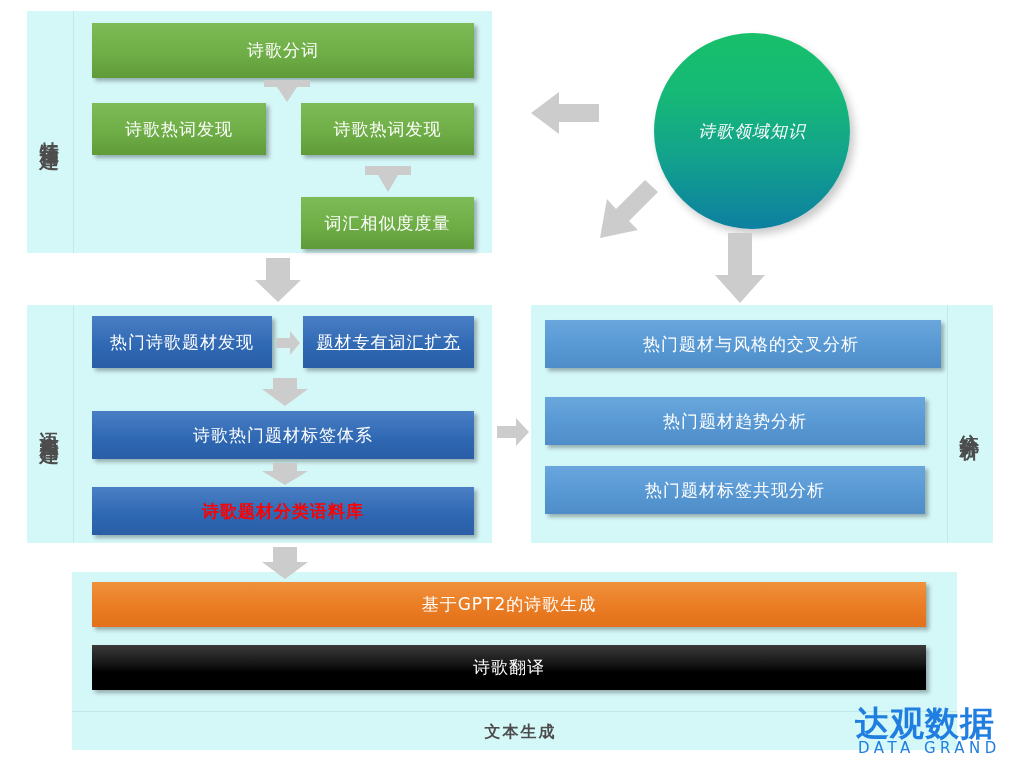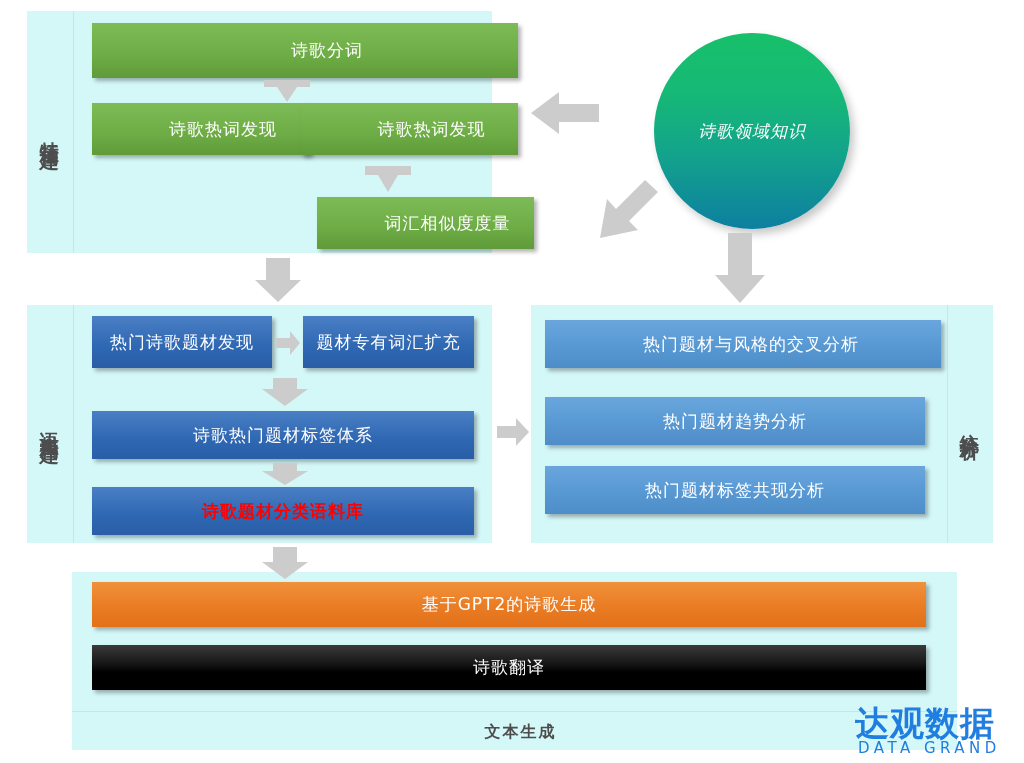--- a/index.html
+++ b/index.html
@@ -21,21 +21,21 @@
   }
   .vsep{position:absolute;background:#bfe9ec;width:1px;}
 
   
   .box{
     position:absolute;display:flex;align-items:center;justify-content:center;
     color:#ffffff;text-align:center;
     box-shadow:3px 3px 4px rgba(0,0,0,0.30);
     font-size:17px;letter-spacing:1px;
   }
-  .box.green{background:linear-gradient(180deg,#7cbb55 0%,#6fae47 55%,#5f9b39 100%);padding-left:44px;}
+  .box.green{background:linear-gradient(180deg,#7cbb55 0%,#6fae47 55%,#5f9b39 100%);}
   .box.blue-dark{background:linear-gradient(180deg,#4a7fc4 0%,#2e67b2 60%,#2a5ea6 100%);}
   .box.blue-light{background:linear-gradient(180deg,#6aa6dd 0%,#5b9bd5 45%,#4e8dc8 100%);}
   .box.orange{background:linear-gradient(180deg,#f0913c 0%,#ea7c23 55%,#e2711a 100%);}
   .box.black{background:linear-gradient(180deg,#3a3a3a 0%,#161616 42%,#000000 60%,#000000 100%);}
   .box.redtext{color:#ff0000;font-weight:bold;}
 
   
   .circle{
     position:absolute;border-radius:50%;
     background:linear-gradient(180deg,#17c06a 0%,#16b976 30%,#13a38c 62%,#0d7fa0 100%);
@@ -71,41 +71,41 @@
   <div class="panel" style="left:27px;top:11px;width:465px;height:242px;"></div>
   <div class="vsep" style="left:73px;top:11px;height:242px;"></div>
   <div class="vlabel" style="left:27px;top:11px;width:46px;height:242px;">特征构建</div>
 
   <div class="box green" style="left:92px;top:23px;width:382px;height:55px;">诗歌分词</div>
 
   <div class="box green" style="left:92px;top:103px;width:174px;height:52px;">诗歌热词发现</div>
 
   <div class="box green" style="left:301px;top:103px;width:173px;height:52px;">诗歌热词发现</div>
 
-  <div class="box green" style="left:301px;top:197px;width:173px;height:52px;margin-left:16px;">词汇相似度度量</div>
+  <div class="box green" style="left:301px;top:197px;width:173px;height:52px;">词汇相似度度量</div>
 
   <svg class="arr-svg" style="left:264px;top:80px;" width="46" height="22" viewBox="0 0 46 22">
     <path d="M0,0 L46,0 L46,7 L33,7 L23,22 L13,7 L0,7 Z"></path>
   </svg>
 
   <svg class="arr-svg" style="left:365px;top:166px;" width="46" height="26" viewBox="0 0 46 26">
     <path d="M0,0 L46,0 L46,9 L33,9 L23,26 L13,9 L0,9 Z"></path>
   </svg>
 
   <svg class="arr-svg" style="left:255px;top:258px;" width="46" height="44" viewBox="0 0 46 44">
     <path d="M11,0 L35,0 L35,22 L46,22 L23,44 L0,22 L11,22 Z"></path>
   </svg>
 
   <div class="panel" style="left:27px;top:305px;width:465px;height:238px;"></div>
   <div class="vsep" style="left:73px;top:305px;height:238px;"></div>
   <div class="vlabel" style="left:27px;top:305px;width:46px;height:238px;">语料库构建</div>
 
   <div class="box blue-dark" style="left:92px;top:316px;width:180px;height:52px;">热门诗歌题材发现</div>
 
-  <div class="box blue-dark" style="left:303px;top:316px;width:171px;height:52px;">题材专有词汇扩充</div>
+  <div class="box blue-dark" style="left:303px;top:316px;width:171px;height:52px;text-decoration:underline;">题材专有词汇扩充</div>
 
   <div class="box blue-dark" style="left:92px;top:411px;width:382px;height:48px;">诗歌热门题材标签体系</div>
 
   <div class="box blue-dark redtext" style="left:92px;top:487px;width:382px;height:48px;">诗歌题材分类语料库</div>
 
   <svg class="arr-svg" style="left:276px;top:331px;" width="24" height="24" viewBox="0 0 24 24">
     <path d="M0,7 L14,7 L14,0 L24,12 L14,24 L14,17 L0,17 Z"></path>
   </svg>
 
   <svg class="arr-svg" style="left:262px;top:378px;" width="46" height="28" viewBox="0 0 46 28">

